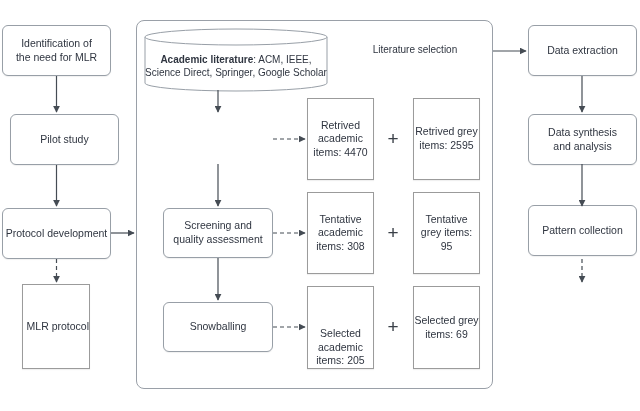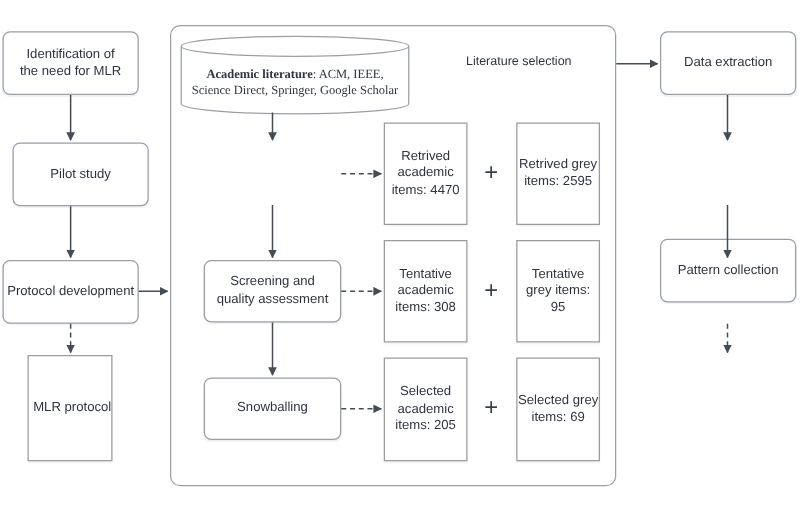--- a/index.html
+++ b/index.html
@@ -49,21 +49,20 @@
     position: absolute;
     left: 141px; top: 29px; width: 190px; height: 42px;
     display: flex;
     flex-direction: row;
     align-items: center;
     justify-content: center;
     text-align: center;
     font-size: 10px;
     line-height: 1.3;
     color: #2f3540;
-    font-family: Liberation Serif, serif;
   }
   .cyl-text .line { white-space: pre-line; }
   .plus {
     position: absolute;
     width: 20px; height: 20px;
     display: flex; align-items: center; justify-content: center;
     font-size: 19px;
     font-weight: 500;
     color: #3a4048;
   }
@@ -136,37 +135,41 @@
   </div>
   <div class="plus" style="left:383px; top:207px;">
     <span>+</span>
   </div>
   <div class="box obox" style="left:413px; top:176px; width:67px; height:82px;">
     <span class="lbl">Tentative
 grey items:
 95</span>
   </div>
 
-  <div class="box obox" style="left:307px; top:270px; width:67px; height:83px;">
+  <div class="box obox" style="left:307px; top:270px; width:67px; height:83px;align-items:flex-end;">
     <span class="lbl">Selected
 academic
 items: 205</span>
   </div>
   <div class="plus" style="left:383px; top:301px;">
     <span>+</span>
   </div>
   <div class="box obox" style="left:413px; top:270px; width:67px; height:83px;">
     <span class="lbl">Selected grey
 items: 69</span>
   </div>
 
   <div class="box pbox" style="left:528px; top:9px; width:109px; height:51px;">
     <span class="lbl">Data extraction</span>
   </div>
-  <div class="box pbox" style="left:528px; top:175px; width:109px; height:51px;">
+  <div class="box pbox" style="left:528px; top:98px; width:109px; height:51px;">
+    <span class="lbl">Data synthesis
+and analysis</span>
+  </div>
+  <div class="box pbox" style="left:528px; top:189px; width:109px; height:51px;">
     <span class="lbl">Pattern collection</span>
   </div>
 
   <svg class="arrows" width="640" height="411">
     <defs>
       <marker id="ah" viewBox="0 0 10 10" refX="9" refY="5" markerWidth="7" markerHeight="7" orient="auto" markerUnits="userSpaceOnUse">
         <path d="M0,0 L10,5 L0,10 z" fill="#454c54"></path>
       </marker>
     </defs>
     <g stroke="#454c54" stroke-width="1.2" fill="none">

